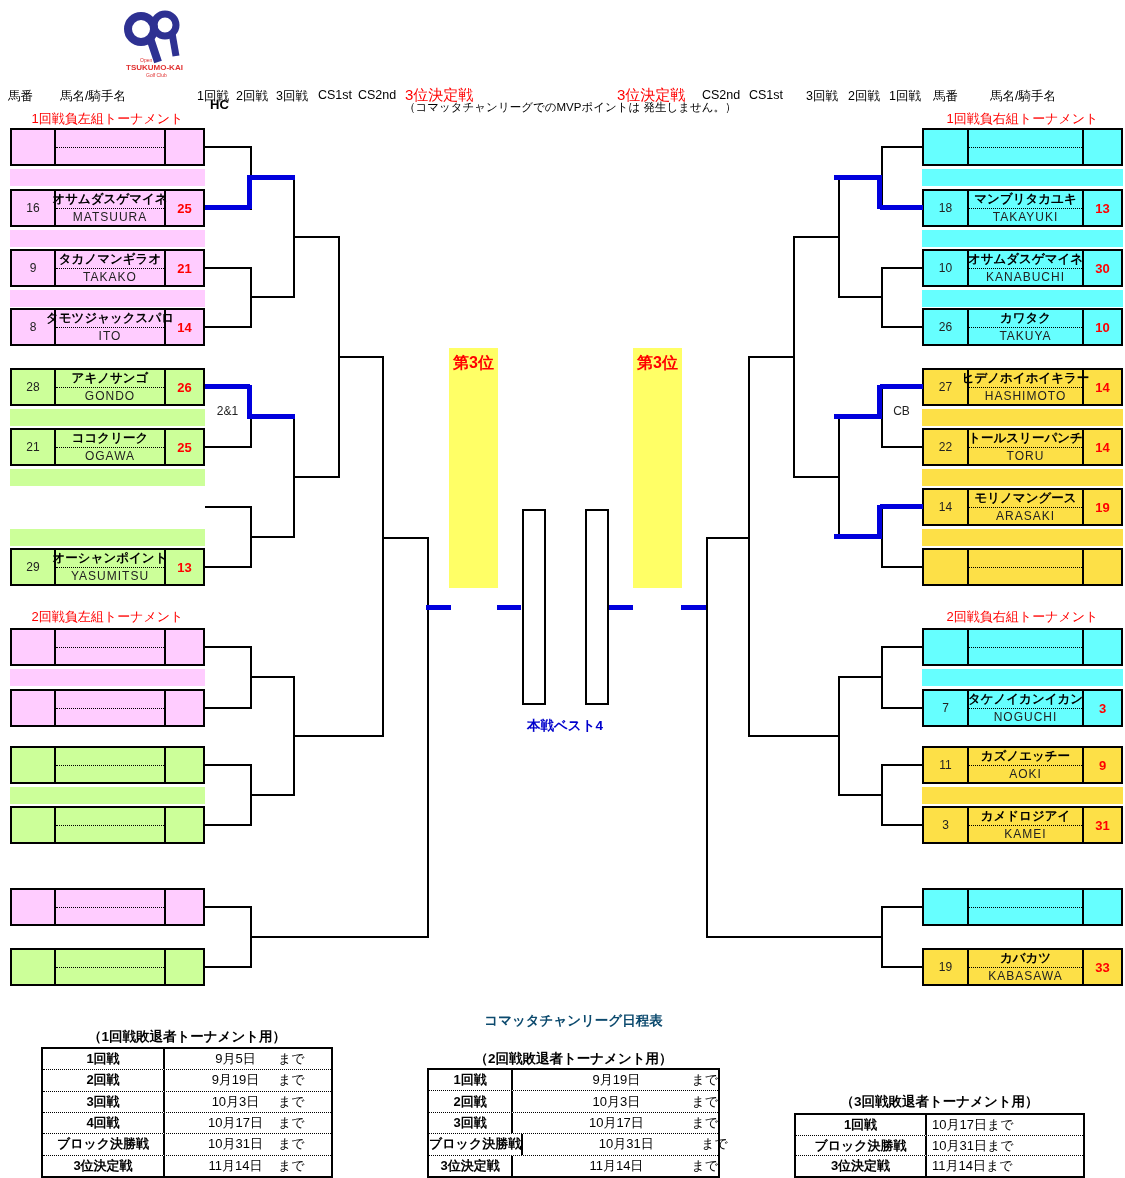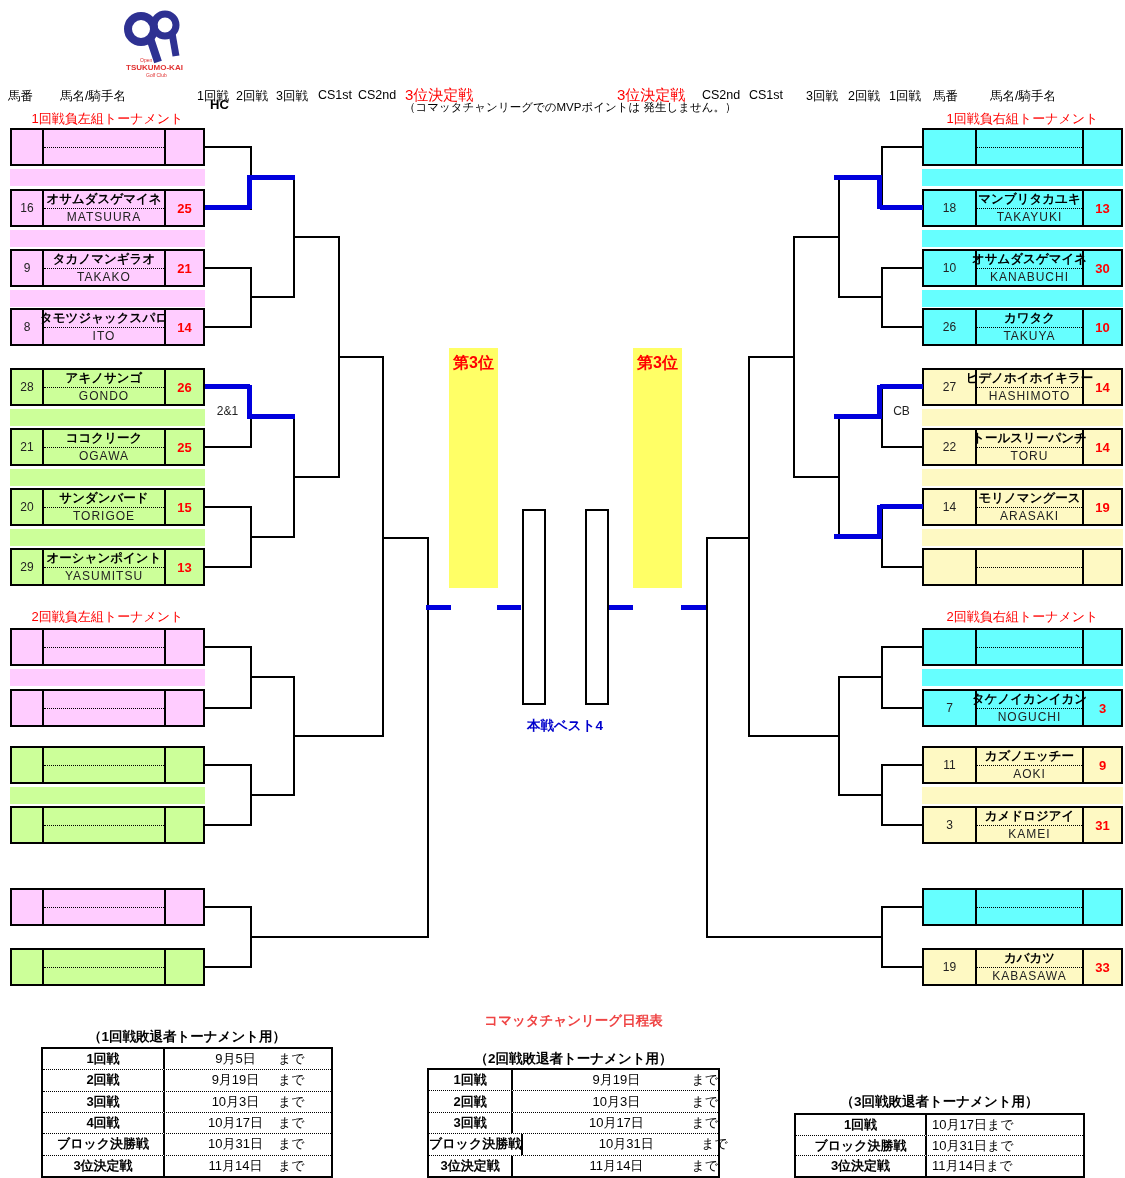--- a/index.html
+++ b/index.html
@@ -11,27 +11,27 @@
   .subtitle{position:absolute;left:0;top:50px;width:1125px;text-align:center;font-size:15px;font-weight:bold;}
   .colhead{position:absolute;top:88px;font-size:12.5px;white-space:nowrap;}
   .colhead.red{color:#f00;font-size:15px;top:86px;}
   .hc-head{position:absolute;top:97px;color:#000000;font-weight:bold;font-size:13px;padding-left:48px;}
   .mvpnote{position:absolute;left:404px;top:100px;font-size:11.5px;white-space:nowrap;}
   .seclbl{position:absolute;color:#f00;font-size:13px;text-align:center;white-space:nowrap;}
   
   .bx{position:absolute;height:38px;border:2px solid #000;display:flex;box-sizing:border-box;}
   .bx.l{left:10px;width:195px;}
   .bx.r{left:922px;width:201px;}
-  .num{width:30px;display:flex;align-items:center;justify-content:center;font-size:12px;color:#222;}
-  .bx.r .num{width:51px;border-radius:10px;}
+  .num{width:42px;display:flex;align-items:center;justify-content:center;font-size:12px;color:#222;}
+  .bx.r .num{width:43px;border-radius:10px;}
   .mid{flex:1;border-left:2px solid #000;border-right:2px solid #000;display:flex;flex-direction:column;min-width:0;}
   .nm{flex:1;display:flex;align-items:center;justify-content:center;font-weight:bold;font-size:12.5px;border-bottom:1px dotted #000;white-space:nowrap;}
   .jk{flex:1;display:flex;align-items:center;justify-content:center;font-size:12px;color:#222;letter-spacing:1px;}
   .hc{width:37px;display:flex;align-items:center;justify-content:center;color:#f00;font-weight:bold;font-size:13px;}
-  .pink{background:#FFCCFF;} .green{background:#CCFF99;} .cyan{background:#66FFFF;} .yellow{background:#fef9c3;}
+  .pink{background:#FFCCFF;} .green{background:#CCFF99;} .cyan{background:#66FFFF;} .yellow{background:#fde047;}
   .strip{position:absolute;height:17px;}
   .strip.l{left:10px;width:195px;} .strip.r{left:922px;width:201px;}
   
   i.ln{position:absolute;display:block;background:#000;}
   i.bl{position:absolute;display:block;background:#0000DD;}
   .matchnote{position:absolute;font-size:12px;text-align:center;color:#222;}
   
   .ycol{position:absolute;width:49px;height:240px;background:#FFFF66;}
   .wcol{position:absolute;width:24px;height:196px;background:#fff;border:2px solid #000;box-sizing:border-box;}
   .p3{position:absolute;width:49px;color:#f00;font-weight:bold;font-size:16px;text-align:center;}
@@ -40,21 +40,21 @@
   .sched{position:absolute;border:2px solid #000;display:flex;flex-direction:column;box-sizing:border-box;background:#fff;}
   .trow{flex:1;display:flex;border-top:1px dotted #000;min-height:0;}
   .trow:first-child{border-top:none;}
   .tl{display:flex;align-items:center;justify-content:center;font-weight:bold;font-size:13px;border-right:2px solid #000;white-space:nowrap;}
   .tv{flex:1;display:flex;align-items:center;font-size:13px;white-space:nowrap;padding-left:28px;}
   .dt{text-align:center;}
   .s1 .tl{width:120px;} .s1 .dt{width:85px;}
   .s2 .tl{width:93px;}  .s2 .dt{width:150px;}
   .s3 .tl{width:129px;} .s3 .tv{padding-left:5px;}
   .ttitle{position:absolute;font-weight:bold;font-size:13.5px;text-align:center;white-space:nowrap;}
-  .redhead{position:absolute;color:#ef4444;font-weight:bold;font-size:13.5px;text-align:center;white-space:nowrap;}
+  .redhead{position:absolute;color:#0c4a6e;font-weight:bold;font-size:13.5px;text-align:center;white-space:nowrap;}
 </style>
 </head>
 <body>
 
 <div id="stage">
 
   <svg class="abs" style="left:116px;top:4px" width="74" height="78" viewBox="0 0 74 78">
     <g fill="none" stroke="#2E3192">
       <circle cx="25" cy="25" r="13" stroke-width="8"></circle>
       <path d="M34 34 L42 58" stroke-width="8"></path>
@@ -151,28 +151,20 @@
       </span>
       <span class="hc">26</span>
     </div>
   <div class="bx l green" style="top:428px">
       <span class="num">21</span>
       <span class="mid">
         <span class="nm">ココクリーク</span>
         <span class="jk">OGAWA</span>
       </span>
       <span class="hc">25</span>
-    </div>
-  <div class="bx l green" style="top:488px">
-      <span class="num">20</span>
-      <span class="mid">
-        <span class="nm">サンダンバード</span>
-        <span class="jk">TORIGOE</span>
-      </span>
-      <span class="hc">15</span>
     </div>
   <div class="bx l green" style="top:548px">
       <span class="num">29</span>
       <span class="mid">
         <span class="nm">オーシャンポイント</span>
         <span class="jk">YASUMITSU</span>
       </span>
       <span class="hc">13</span>
     </div>
   <div class="bx l pink" style="top:628px">

